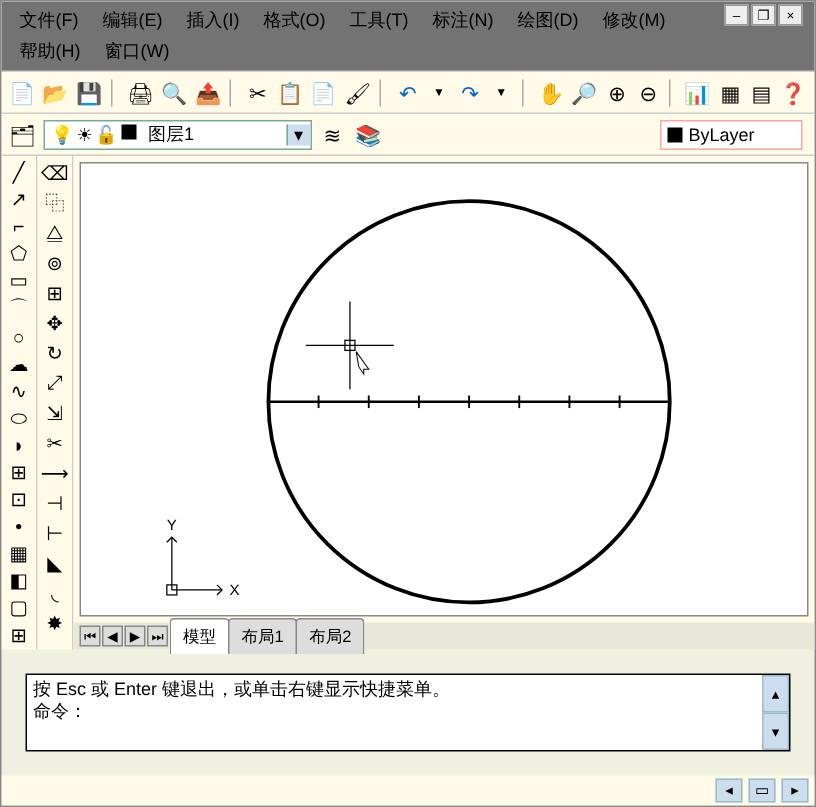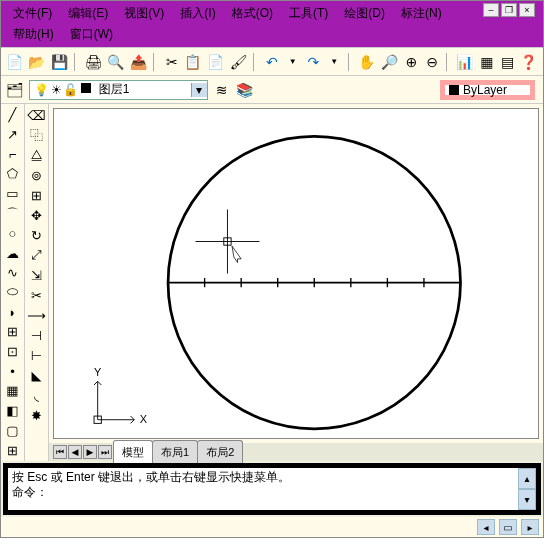--- a/index.html
+++ b/index.html
@@ -1,59 +1,59 @@
 <!DOCTYPE html>
 <html><head>
 <meta charset="utf-8">
 <style>
 *{box-sizing:border-box;margin:0;padding:0;font-family:"SimSun","Microsoft YaHei",sans-serif;font-size:12px}
 body{width:544px;height:538px;background:#f0f0e0;display:flex;flex-direction:column;border:1px solid #888;overflow:hidden}
-.menubar{background:#a21caf;padding:2px 4px;display:flex;flex-wrap:wrap;gap:0;border-bottom:1px solid #ccc}
+.menubar{background:#737373;padding:2px 4px;display:flex;flex-wrap:wrap;gap:0;border-bottom:1px solid #ccc}
 .menubar span{padding:2px 8px;cursor:default}
 .syswin{margin-left:auto;display:flex;gap:2px;padding-right:4px}
 .syswin div{width:16px;height:14px;border:1px solid #999;background:#eee;display:flex;align-items:center;justify-content:center;font-size:9px}
 .toolbar{background:#fffbe8;padding:3px 4px;display:flex;align-items:center;gap:3px;border-bottom:1px solid #ccc;height:28px}
 .tbtn{width:20px;height:20px;display:flex;align-items:center;justify-content:center;border:1px solid transparent;font-size:14px}
 .sep{width:5px;height:18px;border-left:1px solid #aaa;margin:0 2px}
 .layerbar{background:#fffbe8;padding:2px 4px;display:flex;align-items:center;gap:4px;border-bottom:1px solid #ccc;height:28px}
 .layercombo{display:flex;align-items:center;border:1px solid #7a9;background:#fff;height:20px;flex:1;max-width:220px}
 .layercombo .lcicons{display:flex;gap:2px;padding:0 4px;font-size:11px}
 .layercombo .lctext{flex:1;padding:12px 4px}
 .layercombo .lcdrop{width:16px;background:#cde;text-align:center;border-left:1px solid #7a9}
-.bylayer{display:flex;align-items:center;border:5px solid #fca5a5;background:#fff;height:20px;width:95px;padding:0 4px;gap:4px;margin-right:4px}
+.bylayer{display:flex;align-items:center;border:1px solid #fca5a5;background:#fff;height:20px;width:95px;padding:0 4px;gap:4px;margin-right:4px}
 .bylayer .sw{width:10px;height:10px;background:#000}
 .midrow{flex:1;display:flex;min-height:0}
 .vtoolbar{background:#fffbe8;width:24px;display:flex;flex-direction:column;align-items:center;gap:2px;padding:2px 0;border-right:1px solid #ccc}
 .vbtn{width:20px;height:18px;display:flex;align-items:center;justify-content:center;font-size:13px}
 .canvaswrap{flex:1;display:flex;flex-direction:column;background:#fffbe8}
 .canvas{flex:1;position:relative;background:#fff;margin:4px;border:1px solid #888;overflow:hidden}
 .tabsrow{display:flex;align-items:center;background:#e8e8d8;height:18px;padding:0 4px;gap:0}
 .tabsrow .nav{width:14px;height:14px;border:1px solid #888;background:#ddd;font-size:9px;display:flex;align-items:center;justify-content:center;margin-right:1px}
 .tab{padding:4px 8px;border:1px solid #888;border-bottom:none;background:#ddd;font-size:11px;border-radius:3px 3px 0 0;margin-right:-1px}
 .tab.active{background:#fff}
-.cmdpanel{background:#fff;border:5px solid #000000;height:52px;display:flex;margin:2px}
+.cmdpanel{background:#fff;border:1px solid #000000;height:52px;display:flex;margin:16px}
 .cmdtext{flex:1;padding:2px 4px;font-family:"SimSun",monospace;font-size:12px;line-height:15px;overflow:hidden}
 .cmdscroll{width:18px;display:flex;flex-direction:column}
 .cmdscroll div{flex:1;background:#cde;border:1px solid #9bc;display:flex;align-items:center;justify-content:center;font-size:10px}
 .statusbtns{display:flex;justify-content:flex-end;padding:2px 4px;gap:4px;background:#fffbe8}
 .statusbtns div{width:18px;height:16px;background:#cde;border:1px solid #9bc;display:flex;align-items:center;justify-content:center;font-size:10px}
 svg{display:block}
 </style>
 </head>
 <body>
 
 <div class="menubar">
   <span>文件(F)</span>
   <span>编辑(E)</span>
-  <span>视图(V)</span>
   <span>插入(I)</span>
   <span>格式(O)</span>
   <span>工具(T)</span>
+  <span>标注(N)</span>
   <span>绘图(D)</span>
-  <span>标注(N)</span>
+  <span>修改(M)</span>
   <div class="syswin">
     <div>–</div>
     <div>❐</div>
     <div>×</div>
   </div>
   <span>帮助(H)</span>
   <span>窗口(W)</span>
 </div>
 
 <div class="toolbar">

